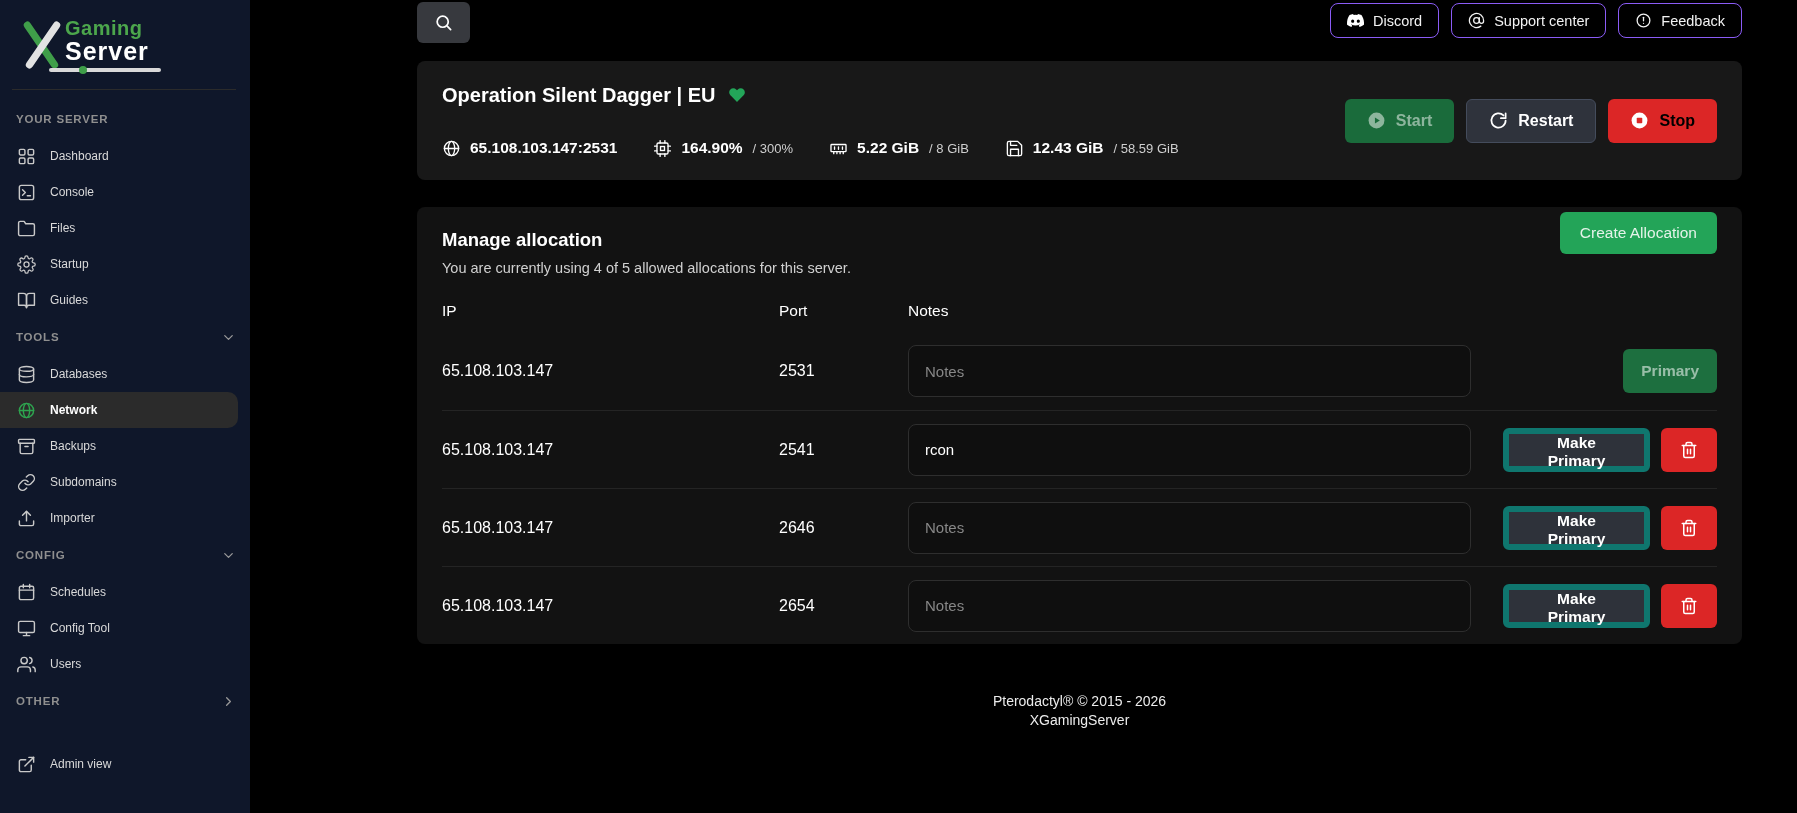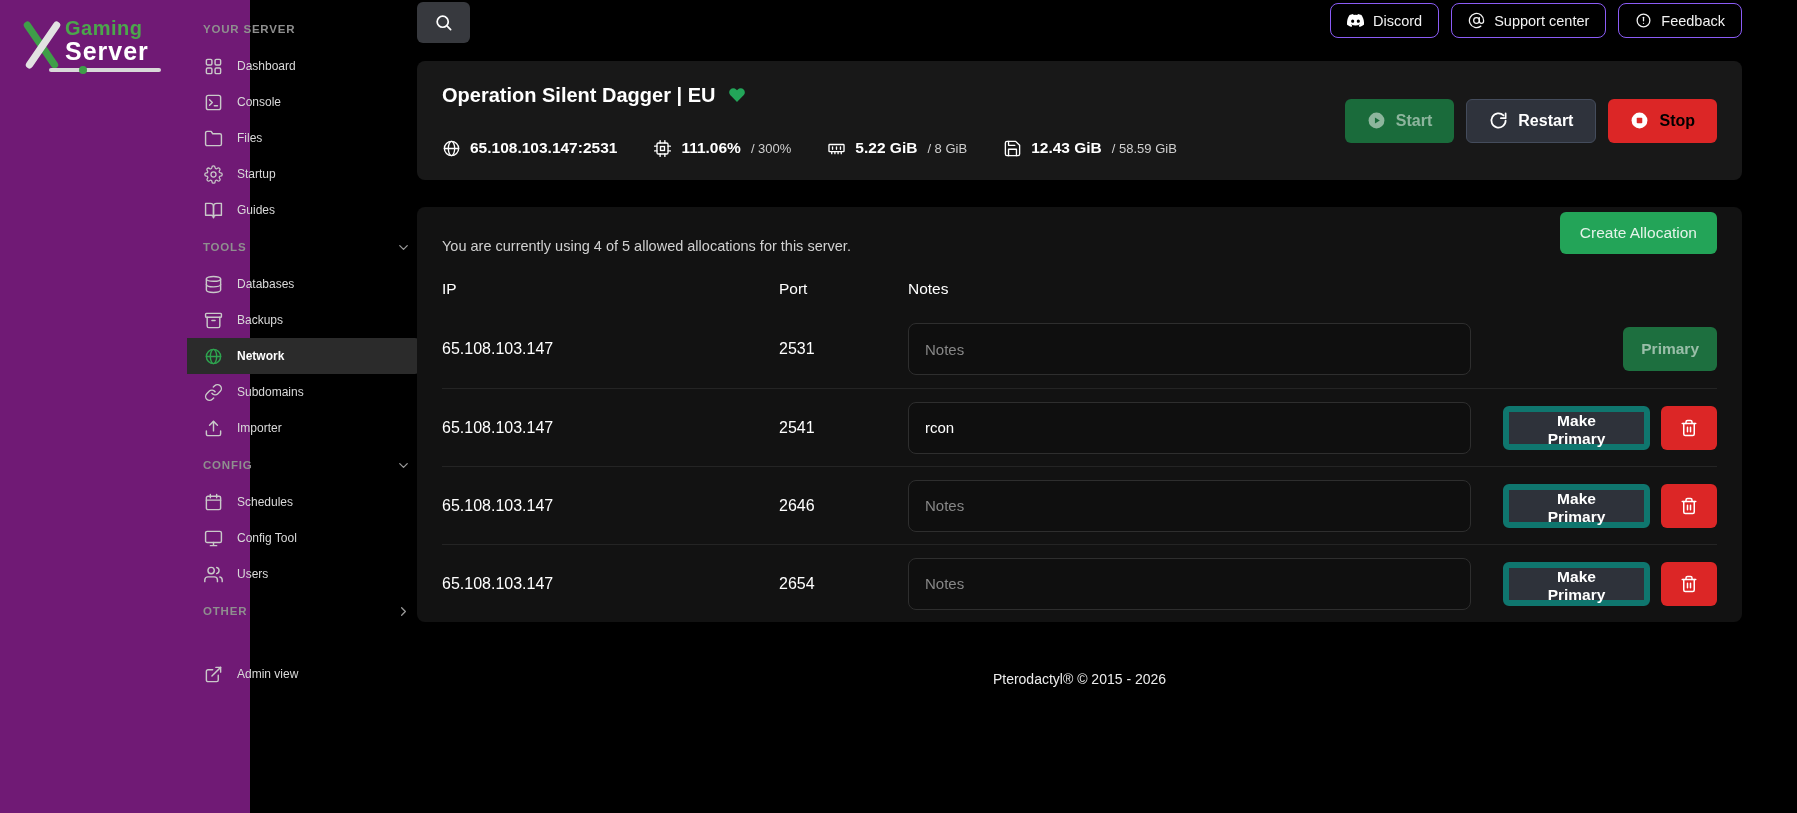--- a/index.html
+++ b/index.html
@@ -1,21 +1,21 @@
 <!DOCTYPE html>
 <html><head>
 <meta charset="utf-8">
 <style>
   * { margin:0; padding:0; box-sizing:border-box; }
   html,body { width:1797px; height:813px; background:#000; overflow:hidden;
     font-family:"Liberation Sans","DejaVu Sans",sans-serif; color:#fff; }
   .app { display:flex; width:1797px; height:813px; }
 
   
-  .sidebar { width:250px; flex-shrink:0; background:#701a75; display:flex; flex-direction:row; }
+  .sidebar { width:250px; flex-shrink:0; background:#0f172a; display:flex; flex-direction:column; }
   .logo { height:89px; display:flex; align-items:center; padding-left:16px; gap:1px; }
   .logo-text { display:flex; flex-direction:column; line-height:1; margin-left:-4px; }
   .lg-gaming { color:#4ca64c; font-weight:700; font-size:20px; letter-spacing:.5px; }
   .lg-server { color:#fff; font-weight:700; font-size:25px; margin-top:1px; letter-spacing:1px; }
   .lg-underline { height:4px; background:#d9d9d9; margin-top:4px; width:112px; margin-left:-16px; position:relative; border-radius:2px; }
   .lg-dot { position:absolute; left:30px; top:-2px; width:8px; height:8px; background:#3f9e49; border-radius:50%; }
   .logo-divider { height:1px; background:#2b2b2b; margin:0 14px 0 12px; }
   .nav { flex:1; padding-top:10px; }
   .sec-label { display:flex; align-items:center; justify-content:space-between; padding:0 14px 0 16px; height:38px;
     color:#8f8f8f; font-size:11.5px; font-weight:700; letter-spacing:.8px; }
@@ -168,39 +168,39 @@
       <div class="nav-item">
         <span class="nav-icon">
           <svg viewBox="0 0 24 24" fill="none" stroke="currentColor" stroke-width="1.8" stroke-linecap="round" stroke-linejoin="round">
               <ellipse cx="12" cy="5" rx="9" ry="3"></ellipse>
               <path d="M3 5v14c0 1.66 4 3 9 3s9-1.34 9-3V5"></path>
               <path d="M3 12c0 1.66 4 3 9 3s9-1.34 9-3"></path>
             </svg>
         </span>
         <span>Databases</span>
       </div>
+      <div class="nav-item active">
+        <span class="nav-icon">
+          <svg viewBox="0 0 24 24" fill="none" stroke="currentColor" stroke-width="1.8" stroke-linecap="round" stroke-linejoin="round">
+              <circle cx="12" cy="12" r="9"></circle>
+              <path d="M3 12h18"></path>
+              <ellipse cx="12" cy="12" rx="4" ry="9"></ellipse>
+            </svg>
+        </span>
+        <span>Network</span>
+      </div>
       <div class="nav-item">
         <span class="nav-icon">
           <svg viewBox="0 0 24 24" fill="none" stroke="currentColor" stroke-width="1.8" stroke-linecap="round" stroke-linejoin="round">
               <rect x="2" y="3" width="20" height="5" rx="1"></rect>
               <path d="M4 8v11a2 2 0 0 0 2 2h12a2 2 0 0 0 2-2V8"></path>
               <path d="M10 12h4"></path>
             </svg>
         </span>
         <span>Backups</span>
-      </div>
-      <div class="nav-item active">
-        <span class="nav-icon">
-          <svg viewBox="0 0 24 24" fill="none" stroke="currentColor" stroke-width="1.8" stroke-linecap="round" stroke-linejoin="round">
-              <circle cx="12" cy="12" r="9"></circle>
-              <path d="M3 12h18"></path>
-              <ellipse cx="12" cy="12" rx="4" ry="9"></ellipse>
-            </svg>
-        </span>
-        <span>Network</span>
       </div>
       <div class="nav-item">
         <span class="nav-icon">
           <svg viewBox="0 0 24 24" fill="none" stroke="currentColor" stroke-width="1.8" stroke-linecap="round" stroke-linejoin="round">
               <path d="M10 13a5 5 0 0 0 7.54.54l3-3a5 5 0 0 0-7.07-7.07l-1.72 1.71"></path>
               <path d="M14 11a5 5 0 0 0-7.54-.54l-3 3a5 5 0 0 0 7.07 7.07l1.71-1.71"></path>
             </svg>
         </span>
         <span>Subdomains</span>
       </div>
@@ -324,21 +324,21 @@
                 <ellipse cx="12" cy="12" rx="4" ry="9"></ellipse>
               </svg>
             <span>65.108.103.147:2531</span>
           </div>
           <div class="stat">
             <svg viewBox="0 0 24 24" fill="none" stroke="currentColor" stroke-width="1.7" stroke-linecap="round">
                 <rect x="5" y="5" width="14" height="14" rx="2"></rect>
                 <rect x="9.5" y="9.5" width="5" height="5"></rect>
                 <path d="M9 2v3M15 2v3M9 19v3M15 19v3M2 9h3M2 15h3M19 9h3M19 15h3"></path>
               </svg>
-            <span>111.06%</span>
+            <span>164.90%</span>
             <span class="lim">/ 300%</span>
           </div>
           <div class="stat">
             <svg viewBox="0 0 24 24" fill="none" stroke="currentColor" stroke-width="1.7" stroke-linecap="round">
                 <rect x="2.5" y="7" width="19" height="9" rx="1"></rect>
                 <path d="M6 16v2.5M10 16v2.5M14 16v2.5M18 16v2.5"></path>
                 <path d="M7 10v3M12 10v3M17 10v3"></path>
               </svg>
             <span>5.22 GiB</span>
             <span class="lim">/ 8 GiB</span>
@@ -373,20 +373,21 @@
           <svg viewBox="0 0 24 24">
               <circle cx="12" cy="12" r="10" fill="#fff"></circle>
               <rect x="8.5" y="8.5" width="7" height="7" rx="1" fill="#dc2626"></rect>
             </svg>
           <span>Stop</span>
         </button>
       </div>
     </section>
 
     <section class="card alloc-card">
+      <div class="alloc-title">Manage allocation</div>
       <div class="alloc-sub">You are currently using 4 of 5 allowed allocations for this server.</div>
       <button class="create-btn">Create Allocation</button>
 
       <div class="alloc-table">
         <div class="alloc-row head">
           <span>IP</span>
           <span>Port</span>
           <span>Notes</span>
           <span></span>
         </div>
@@ -448,16 +449,17 @@
                   <path d="M10 11v6M14 11v6"></path>
                 </svg>
             </button>
           </div>
         </div>
       </div>
     </section>
 
     <footer class="footer">
       <div>Pterodactyl® © 2015 - 2026</div>
+      <div>XGamingServer</div>
     </footer>
 
   </main>
 </div>
 
 </body></html>

